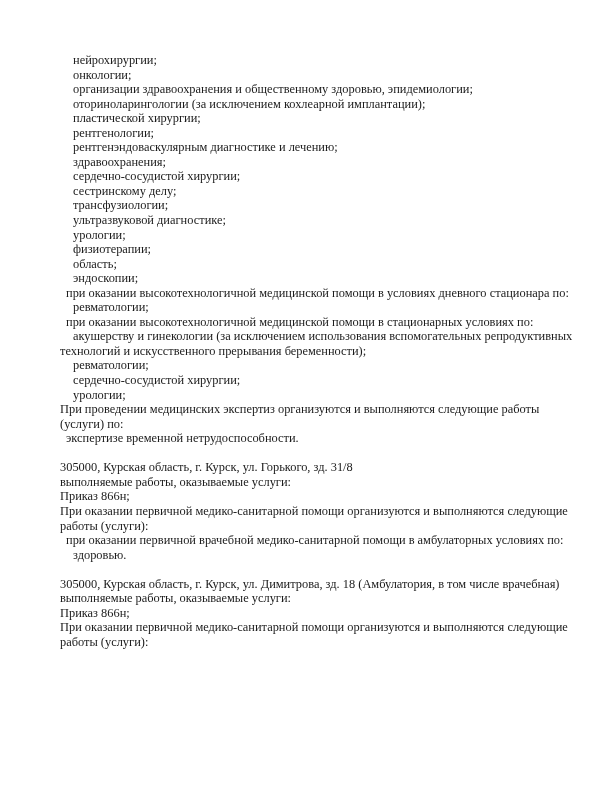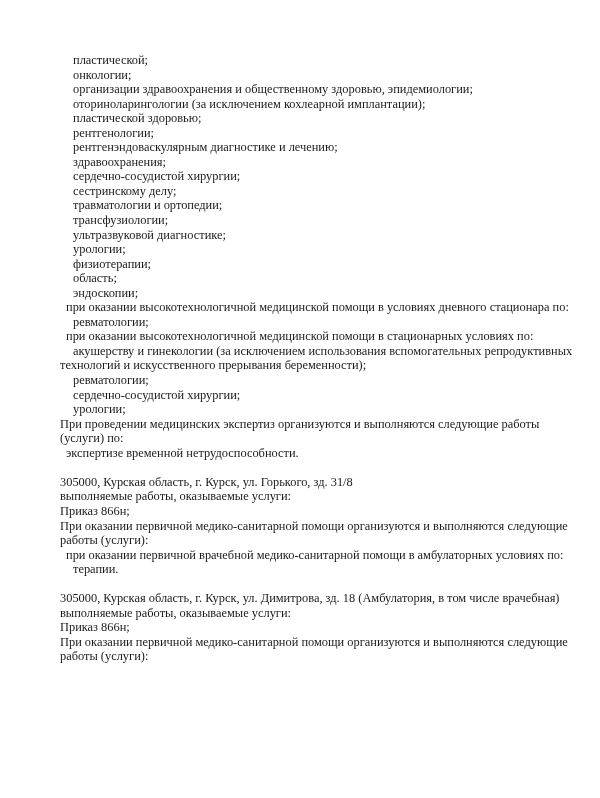--- a/index.html
+++ b/index.html
@@ -30,31 +30,30 @@
   }
   .ind-base { padding-left: 0; }
   .ind-mid  { padding-left: 6px; }
   .ind-item { padding-left: 13px; }
 </style>
 </head>
 <body>
 
 <div class="page">
   <div class="doc-body">
-    <div class="ln ind-item">пластической;</div>
+    <div class="ln ind-item">нейрохирургии;</div>
     <div class="ln ind-item">онкологии;</div>
     <div class="ln ind-item">организации здравоохранения и общественному здоровью, эпидемиологии;</div>
     <div class="ln ind-item">оториноларингологии (за исключением кохлеарной имплантации);</div>
-    <div class="ln ind-item">пластической здоровью;</div>
+    <div class="ln ind-item">пластической хирургии;</div>
     <div class="ln ind-item">рентгенологии;</div>
     <div class="ln ind-item">рентгенэндоваскулярным диагностике и лечению;</div>
     <div class="ln ind-item">здравоохранения;</div>
     <div class="ln ind-item">сердечно-сосудистой хирургии;</div>
     <div class="ln ind-item">сестринскому делу;</div>
-    <div class="ln ind-item">травматологии и ортопедии;</div>
     <div class="ln ind-item">трансфузиологии;</div>
     <div class="ln ind-item">ультразвуковой диагностике;</div>
     <div class="ln ind-item">урологии;</div>
     <div class="ln ind-item">физиотерапии;</div>
     <div class="ln ind-item">область;</div>
     <div class="ln ind-item">эндоскопии;</div>
     <div class="ln ind-mid">при оказании высокотехнологичной медицинской помощи в условиях дневного стационара по:</div>
     <div class="ln ind-item">ревматологии;</div>
     <div class="ln ind-mid">при оказании высокотехнологичной медицинской помощи в стационарных условиях по:</div>
     <div class="ln ind-item">акушерству и гинекологии (за исключением использования вспомогательных репродуктивных</div>
@@ -65,21 +64,21 @@
     <div class="ln ind-base">При проведении медицинских экспертиз организуются и выполняются следующие работы</div>
     <div class="ln ind-base">(услуги) по:</div>
     <div class="ln ind-mid">экспертизе временной нетрудоспособности.</div>
     <div class="ln ind-base"></div>
     <div class="ln ind-base">305000, Курская область, г. Курск, ул. Горького, зд. 31/8</div>
     <div class="ln ind-base">выполняемые работы, оказываемые услуги:</div>
     <div class="ln ind-base">Приказ 866н;</div>
     <div class="ln ind-base">При оказании первичной медико-санитарной помощи организуются и выполняются следующие</div>
     <div class="ln ind-base">работы (услуги):</div>
     <div class="ln ind-mid">при оказании первичной врачебной медико-санитарной помощи в амбулаторных условиях по:</div>
-    <div class="ln ind-item">терапии.</div>
+    <div class="ln ind-item">здоровью.</div>
     <div class="ln ind-base"></div>
     <div class="ln ind-base">305000, Курская область, г. Курск, ул. Димитрова, зд. 18 (Амбулатория, в том числе врачебная)</div>
     <div class="ln ind-base">выполняемые работы, оказываемые услуги:</div>
     <div class="ln ind-base">Приказ 866н;</div>
     <div class="ln ind-base">При оказании первичной медико-санитарной помощи организуются и выполняются следующие</div>
     <div class="ln ind-base">работы (услуги):</div>
   </div>
 </div>
 
 </body></html>

